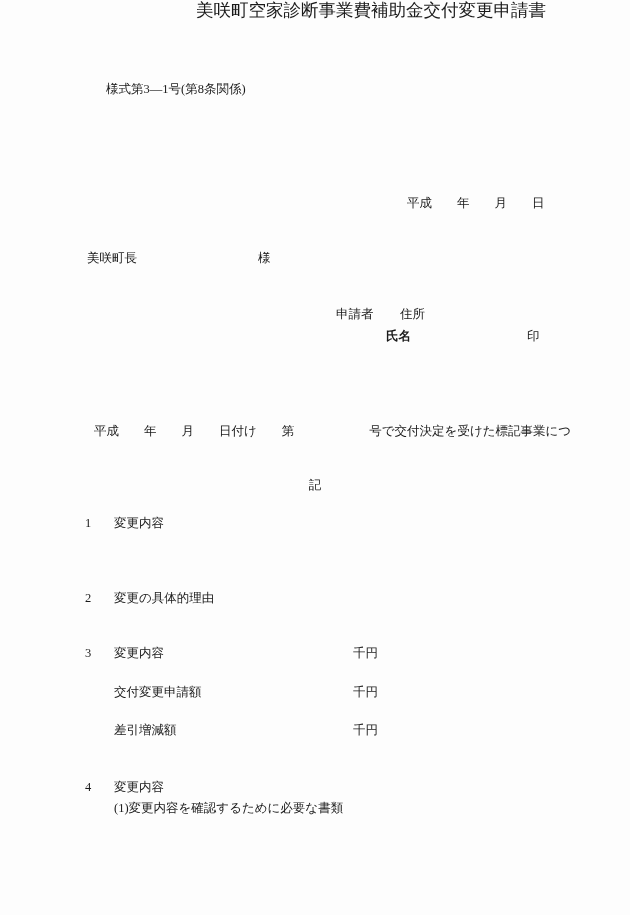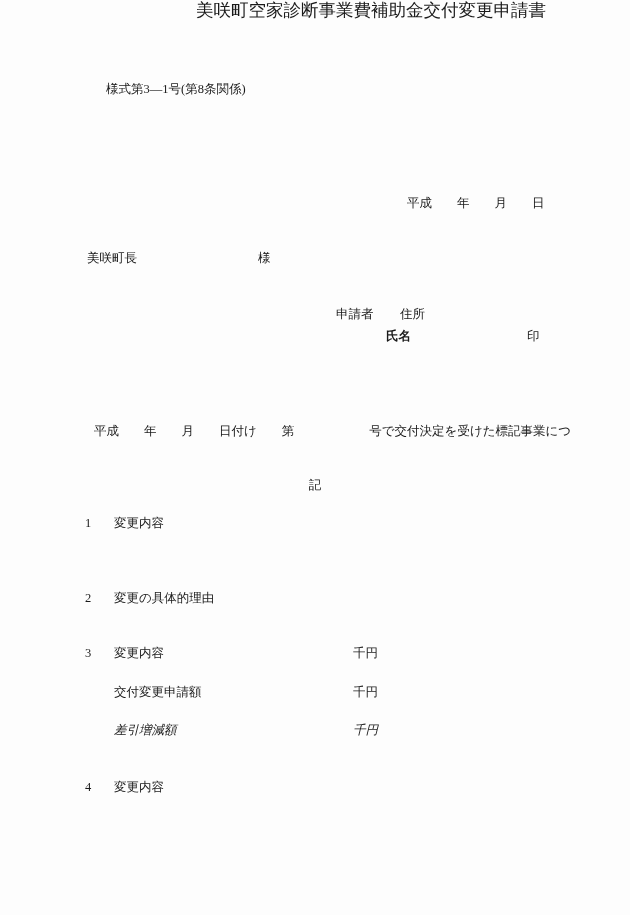--- a/index.html
+++ b/index.html
@@ -56,21 +56,21 @@
 
   .item-row { position: absolute; left: 0; width: 630px; height: 18px; }
   .item-row .num   { position: absolute; left: 85px;  white-space: pre; }
   .item-row .label { position: absolute; left: 114px; white-space: pre; }
   .item-row .unit  { position: absolute; left: 353px; white-space: pre; }
 
   .r1 { top: 516px; }
   .r2 { top: 591px; }
   .r3 { top: 646px; }
   .r4 { top: 685px; }
-  .r5 { top: 723px; font-style: italic; }
+  .r5 { top: 723px; }
   .r6 { top: 780px; }
   .r7 { top: 801px; }
 </style>
 </head>
 <body>
 
 <div class="page">
 
   <div class="abs form-number">様式第3—1号(第8条関係)</div>
 
@@ -118,14 +118,17 @@
     <span class="num"></span>
     <span class="label">差引増減額</span>
     <span class="unit">千円</span>
   </div>
 
   <div class="item-row r6">
     <span class="num">4</span>
     <span class="label">変更内容</span>
   </div>
 
+  <div class="item-row r7">
+    <span class="label">(1)変更内容を確認するために必要な書類</span>
+  </div>
 
 </div>
 
 </body></html>

